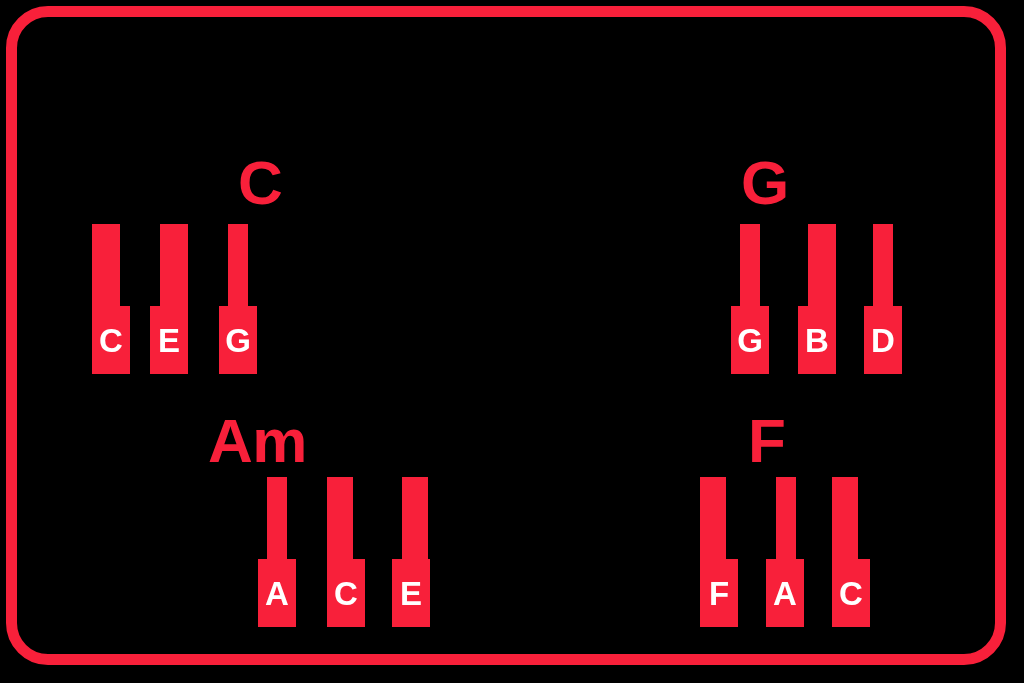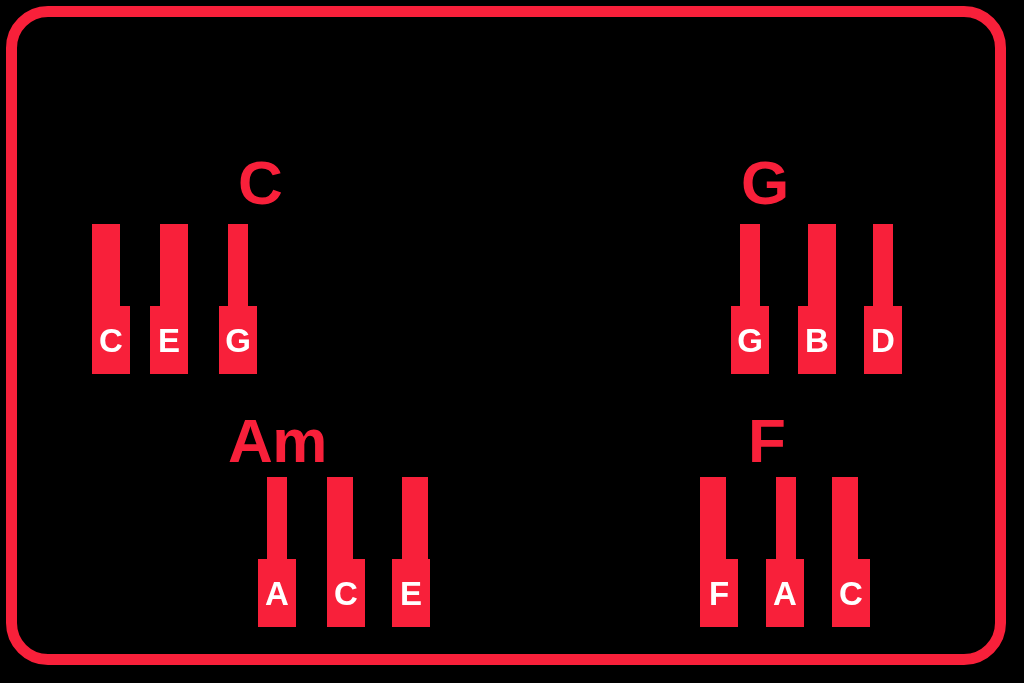--- a/index.html
+++ b/index.html
@@ -103,21 +103,21 @@
           <div class="key-head" style="left: 798px; top: 306px; width: 38px; height: 68px; background: rgb(248, 32, 58);"></div>
           <div class="key-letter" style="left: 798px; top: 324px; width: 38px; font-size: 33px; color: rgb(255, 255, 255);">B</div>
         </div>
         <div class="key">
           <div class="key-stem" style="left: 873px; top: 224px; width: 20px; height: 82px; background: rgb(248, 32, 58);"></div>
           <div class="key-head" style="left: 864px; top: 306px; width: 38px; height: 68px; background: rgb(248, 32, 58);"></div>
           <div class="key-letter" style="left: 864px; top: 324px; width: 38px; font-size: 33px; color: rgb(255, 255, 255);">D</div>
         </div>
       </div>
       <div class="chord-group" style="left: 0px; top: 0px;">
-        <div class="chord-label" style="left: 208px; top: 410px; font-size: 62px; color: rgb(248, 32, 58); margin-left: 20px;">Am</div>
+        <div class="chord-label" style="left: 208px; top: 410px; font-size: 62px; color: rgb(248, 32, 58);">Am</div>
         <div class="key">
           <div class="key-stem" style="left: 267px; top: 477px; width: 20px; height: 82px; background: rgb(248, 32, 58);"></div>
           <div class="key-head" style="left: 258px; top: 559px; width: 38px; height: 68px; background: rgb(248, 32, 58);"></div>
           <div class="key-letter" style="left: 258px; top: 577px; width: 38px; font-size: 33px; color: rgb(255, 255, 255);">A</div>
         </div>
         <div class="key">
           <div class="key-stem" style="left: 327px; top: 477px; width: 26px; height: 82px; background: rgb(248, 32, 58);"></div>
           <div class="key-head" style="left: 327px; top: 559px; width: 38px; height: 68px; background: rgb(248, 32, 58);"></div>
           <div class="key-letter" style="left: 327px; top: 577px; width: 38px; font-size: 33px; color: rgb(255, 255, 255);">C</div>
         </div>

